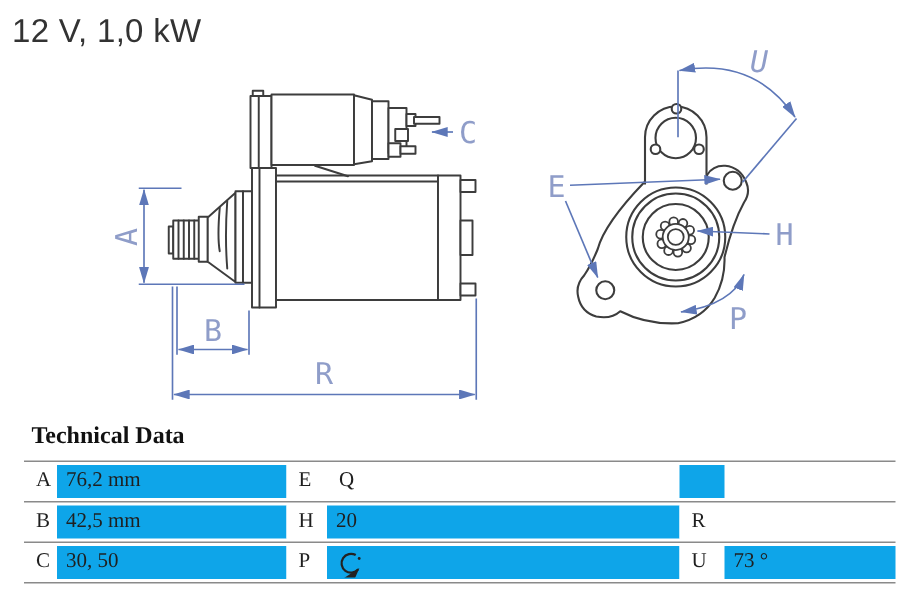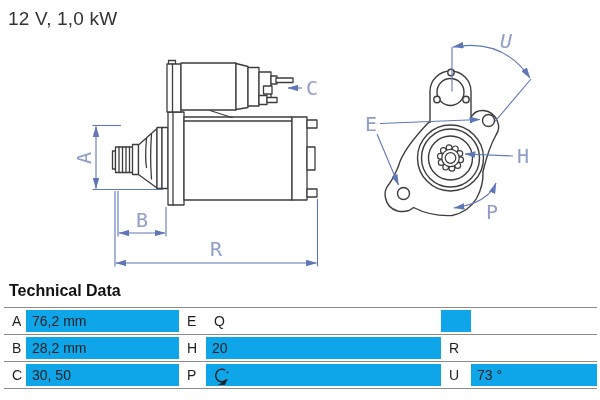--- a/index.html
+++ b/index.html
@@ -1,29 +1,29 @@
 <!DOCTYPE html>
 <html><head>
 <meta charset="utf-8">
 <style>
   html,body{margin:0;padding:0;}
   body{
     width:600px;height:400px;background:#ffffff;position:relative;overflow:hidden;
     font-family:"Liberation Sans", sans-serif;color:#1f1f1f;
   }
   .page-title{
-    position:absolute;left:8px;top:8px;font-size:19px;font-weight:400;color:#333;
+    position:absolute;left:8px;top:8px;font-size:22px;font-weight:400;color:#333;
     letter-spacing:0.2px;
   }
   .drawing{position:absolute;left:0;top:0;}
   .dimtext{
     font-family:"DejaVu Sans Mono", monospace;
     fill:#8f9dc9;font-size:20px;
   }
-  .tech{position:absolute;left:4px;right:3px;top:281px;}
+  .tech{position:absolute;left:16px;right:3px;top:281px;font-family:Liberation Serif, serif;}
   .tech-title{font-size:16px;font-weight:bold;color:#111;padding-left:5px;margin:0 0 6px 0;line-height:20px;}
   .tbl{border-bottom:1px solid #8a8a8a;}
   .row{
     display:grid;grid-template-columns:22px 153px 27px 235px 30px 1fr;
     height:27px;border-top:1px solid #8a8a8a;box-sizing:border-box;align-items:center;
   }
   .cell{height:22px;margin:2px 0;display:flex;align-items:center;font-size:14px;}
   .key{background:#ffffff;padding-left:8px;}
   .val{background:#0ea5e9;padding-left:6px;}
 </style>
@@ -181,21 +181,21 @@
     <div class="row">
       <div class="cell key">A</div>
       <div class="cell val">76,2 mm</div>
       <div class="cell key">E</div>
       <div class="cell key">Q</div>
       <div class="cell val"></div>
     </div>
 
     <div class="row">
       <div class="cell key">B</div>
-      <div class="cell val">28,2 mm</div>
+      <div class="cell val">42,5 mm</div>
       <div class="cell key">H</div>
       <div class="cell val">20</div>
       <div class="cell key">R</div>
     </div>
 
     <div class="row">
       <div class="cell key">C</div>
       <div class="cell val">30, 50</div>
       <div class="cell key">P</div>
       <div class="cell val">

